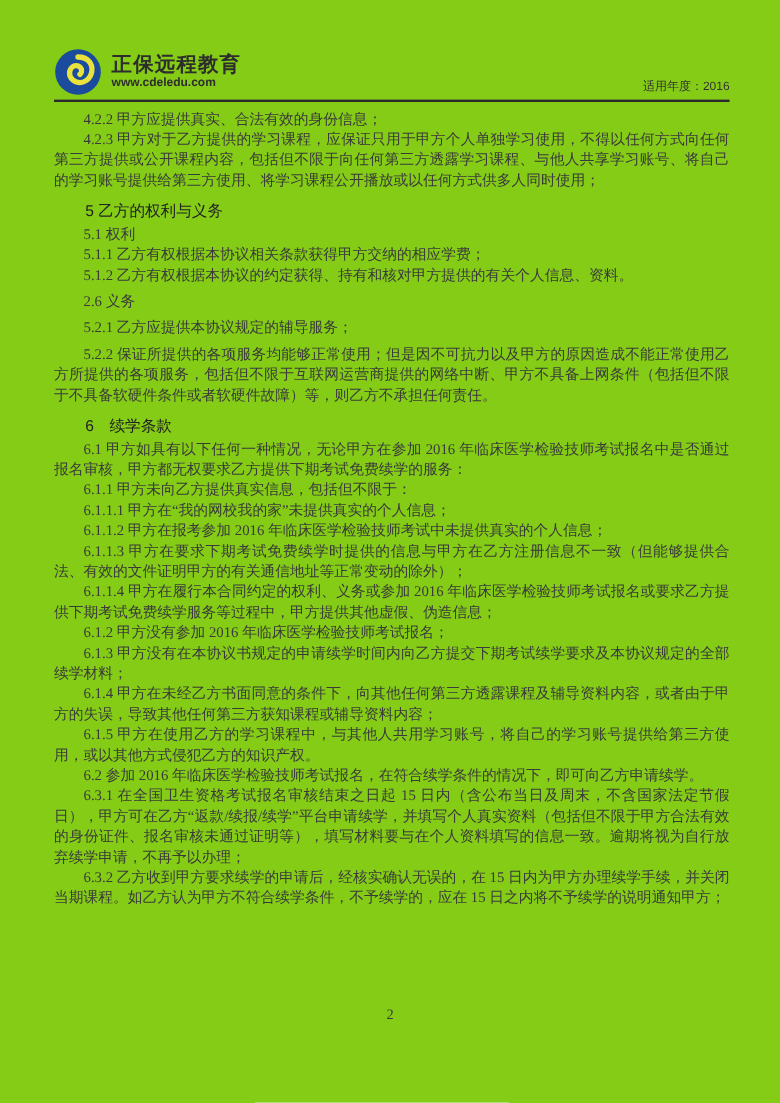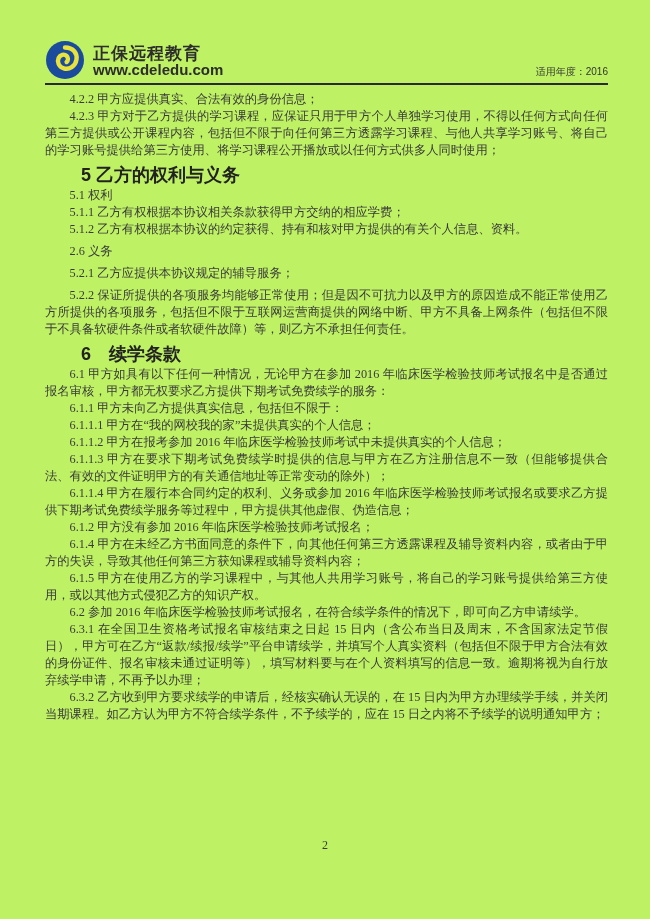--- a/index.html
+++ b/index.html
@@ -1,21 +1,21 @@
 <!DOCTYPE html>
 <html lang="zh"><head>
 <meta charset="utf-8">
 <style>
   html, body { margin: 0; padding: 0; background: #ffffff; }
   .page {
     position: relative;
     width: 650px;
     height: 919px;
     margin: 0 auto;
-    background: #bef264;
+    background: #84cc16;
     overflow: hidden;
     font-family: "Liberation Serif", "DejaVu Serif", serif;
     color: #3a3a3a;
   }
   
   .header {
     margin: 0 42px 0 45px;
     padding-top: 40px;
     padding-bottom: 3px;
     border-bottom: 2px solid #2b2b2b;
@@ -30,21 +30,21 @@
     font-family: "Liberation Sans", "DejaVu Sans", sans-serif;
     font-weight: bold;
     font-size: 17px;
     line-height: 19px;
     color: #2d2d2d;
     letter-spacing: 1px;
   }
   .brand-site {
     font-family: "Liberation Sans", "DejaVu Sans", sans-serif;
     font-weight: bold;
-    font-size: 15px;
+    font-size: 10px;
     line-height: 13px;
     color: #2d2d2d;
   }
   .year-note {
     font-family: "Liberation Sans", "DejaVu Sans", sans-serif;
     font-size: 10px;
     color: #333333;
     padding-bottom: 1px;
     white-space: nowrap;
   }
@@ -52,22 +52,22 @@
   .doc-body {
     margin: 6px 42px 0 45px;
     font-size: 12.3px;
     line-height: 17px;
     text-align: justify;
     color: #3a3a3a;
   }
   .doc-body p { margin: 0; text-indent: 2em; }
   .doc-body p.heading {
     font-family: "Liberation Sans", "DejaVu Sans", sans-serif;
-    font-weight: bold;
-    font-size: 18px;
+    font-weight: normal;
+    font-size: 13px;
     color: #222222;
     margin: 8px 0 3px 0;
   }
   .doc-body p.loose { margin: 5px 0; }
   
   .footer {
     position: absolute;
     top: 838px;
     left: 0;
     right: 0;
@@ -106,20 +106,21 @@
       <p class="body loose">5.2.1 乙方应提供本协议规定的辅导服务；</p>
       <p class="body">5.2.2 保证所提供的各项服务均能够正常使用；但是因不可抗力以及甲方的原因造成不能正常使用乙方所提供的各项服务，包括但不限于互联网运营商提供的网络中断、甲方不具备上网条件（包括但不限于不具备软硬件条件或者软硬件故障）等，则乙方不承担任何责任。</p>
       <p class="heading">6　续学条款</p>
       <p class="body">6.1 甲方如具有以下任何一种情况，无论甲方在参加 2016 年临床医学检验技师考试报名中是否通过报名审核，甲方都无权要求乙方提供下期考试免费续学的服务：</p>
       <p class="body">6.1.1 甲方未向乙方提供真实信息，包括但不限于：</p>
       <p class="body">6.1.1.1 甲方在“我的网校我的家”未提供真实的个人信息；</p>
       <p class="body">6.1.1.2 甲方在报考参加 2016 年临床医学检验技师考试中未提供真实的个人信息；</p>
       <p class="body">6.1.1.3 甲方在要求下期考试免费续学时提供的信息与甲方在乙方注册信息不一致（但能够提供合法、有效的文件证明甲方的有关通信地址等正常变动的除外）；</p>
       <p class="body">6.1.1.4 甲方在履行本合同约定的权利、义务或参加 2016 年临床医学检验技师考试报名或要求乙方提供下期考试免费续学服务等过程中，甲方提供其他虚假、伪造信息；</p>
       <p class="body">6.1.2 甲方没有参加 2016 年临床医学检验技师考试报名；</p>
+      <p class="body">6.1.3 甲方没有在本协议书规定的申请续学时间内向乙方提交下期考试续学要求及本协议规定的全部续学材料；</p>
       <p class="body">6.1.4 甲方在未经乙方书面同意的条件下，向其他任何第三方透露课程及辅导资料内容，或者由于甲方的失误，导致其他任何第三方获知课程或辅导资料内容；</p>
       <p class="body">6.1.5 甲方在使用乙方的学习课程中，与其他人共用学习账号，将自己的学习账号提供给第三方使用，或以其他方式侵犯乙方的知识产权。</p>
       <p class="body">6.2 参加 2016 年临床医学检验技师考试报名，在符合续学条件的情况下，即可向乙方申请续学。</p>
       <p class="body">6.3.1 在全国卫生资格考试报名审核结束之日起 15 日内（含公布当日及周末，不含国家法定节假日），甲方可在乙方“返款/续报/续学”平台申请续学，并填写个人真实资料（包括但不限于甲方合法有效的身份证件、报名审核未通过证明等），填写材料要与在个人资料填写的信息一致。逾期将视为自行放弃续学申请，不再予以办理；</p>
       <p class="body">6.3.2 乙方收到甲方要求续学的申请后，经核实确认无误的，在 15 日内为甲方办理续学手续，并关闭当期课程。如乙方认为甲方不符合续学条件，不予续学的，应在 15 日之内将不予续学的说明通知甲方；</p>
     </div>
 
   <div class="footer">2</div>
 
 </div>

